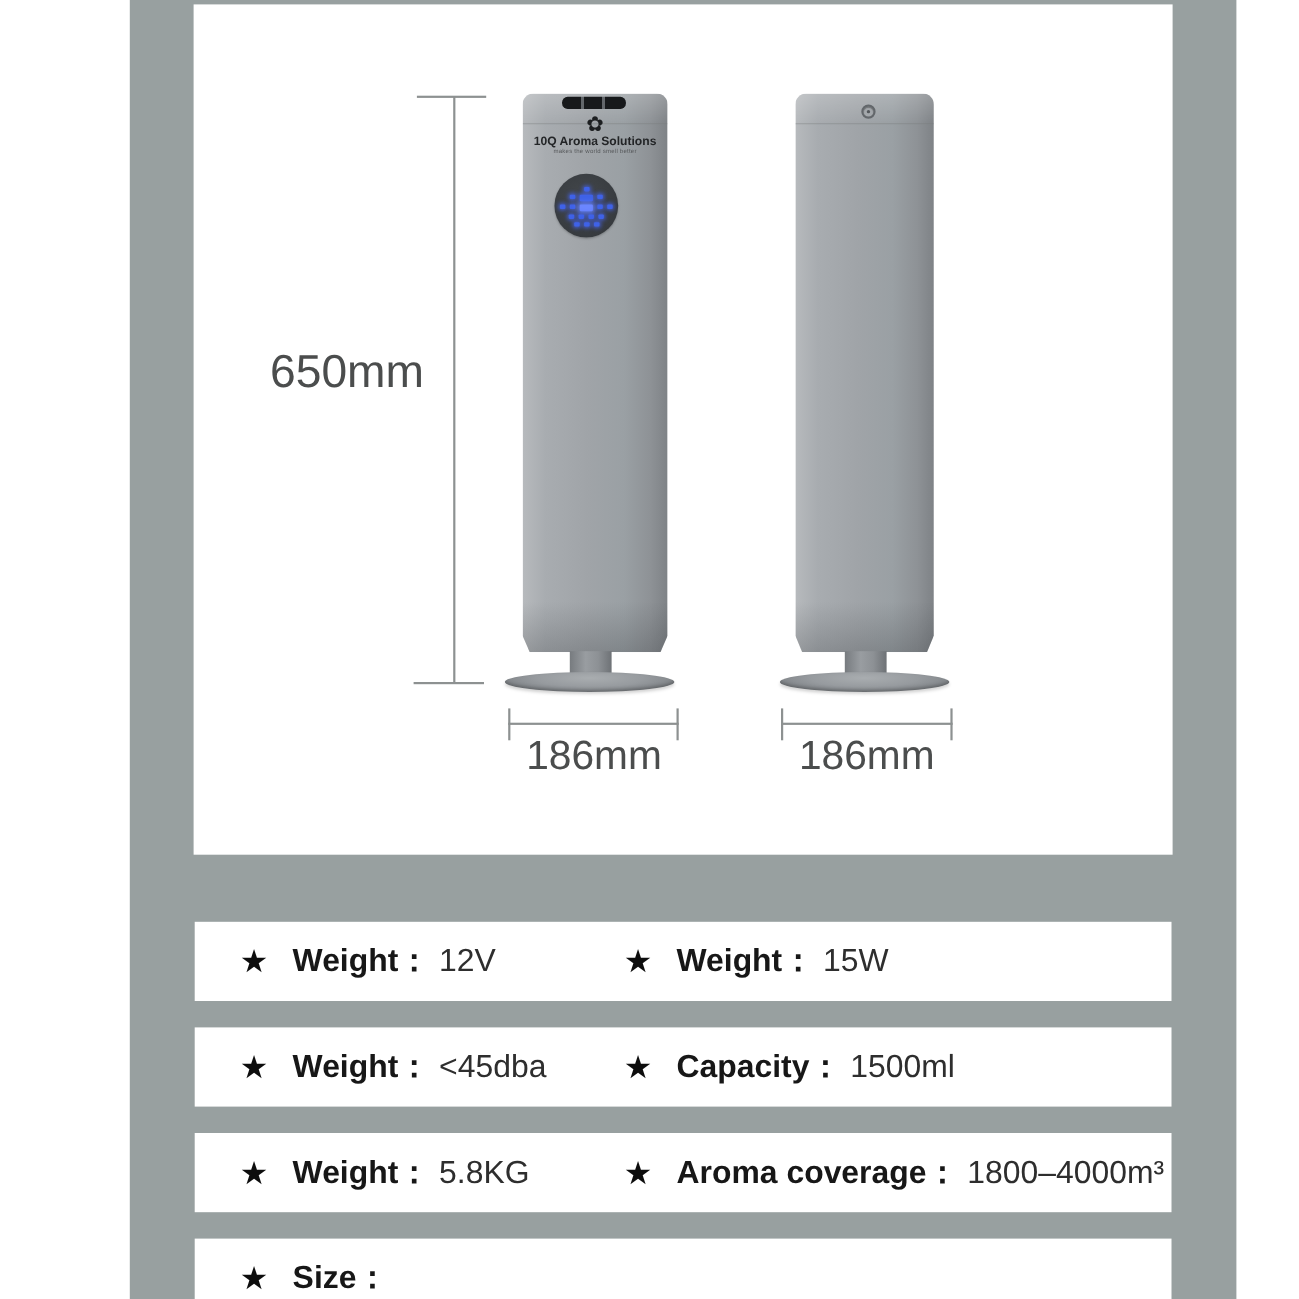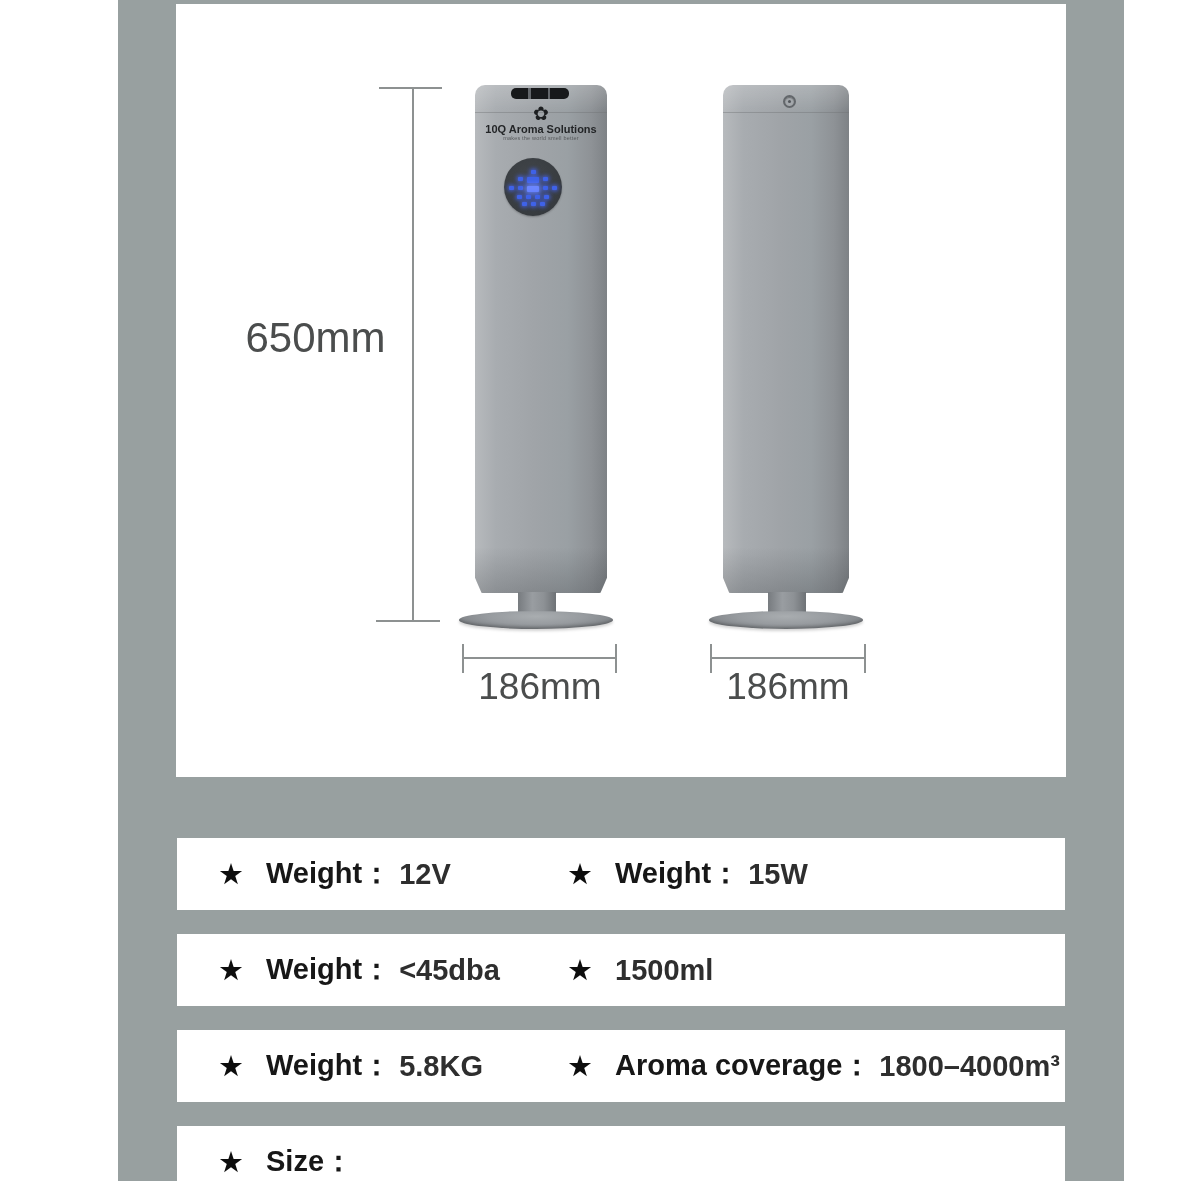--- a/index.html
+++ b/index.html
@@ -102,21 +102,21 @@
   .spec-item {
     position:absolute; top:0; height:72px; display:flex; align-items:center;
   }
   .spec-item.col1 { left:41px; }
   .spec-item.col2 { left:390px; }
   .star {
     font-family:"DejaVu Sans", sans-serif; font-size:29px; color:#0d0d0d;
     margin-right:22px; line-height:1;
   }
   .spec-label { font-size:29px; font-weight:700; color:#171717; margin-right:8px; white-space:nowrap; }
-  .spec-value { font-size:29px; font-weight:700; color:#2e2e2e; white-space:nowrap; }
+  .spec-value { font-size:29px; font-weight:400; color:#2e2e2e; white-space:nowrap; }
 </style>
 </head>
 <body>
 
 <div class="gray-frame"></div>
 
 <div class="product-panel">
 
   <div class="dim-line" style="left:236px; top:84px; width:2px; height:533px;"></div>
   <div class="dim-line" style="left:203px; top:83px; width:63px; height:2px;"></div>
@@ -194,20 +194,21 @@
 </div>
 
 <div class="spec-row" style="top:934px;">
   <div class="spec-item col1">
     <span class="star">★</span>
     <span class="spec-label">Weight：</span>
     <span class="spec-value">&lt;45dba</span>
   </div>
   <div class="spec-item col2">
     <span class="star">★</span>
+    <span class="spec-label">Capacity：</span>
     <span class="spec-value">1500ml</span>
   </div>
 </div>
 
 <div class="spec-row" style="top:1030px;">
   <div class="spec-item col1">
     <span class="star">★</span>
     <span class="spec-label">Weight：</span>
     <span class="spec-value">5.8KG</span>
   </div>

